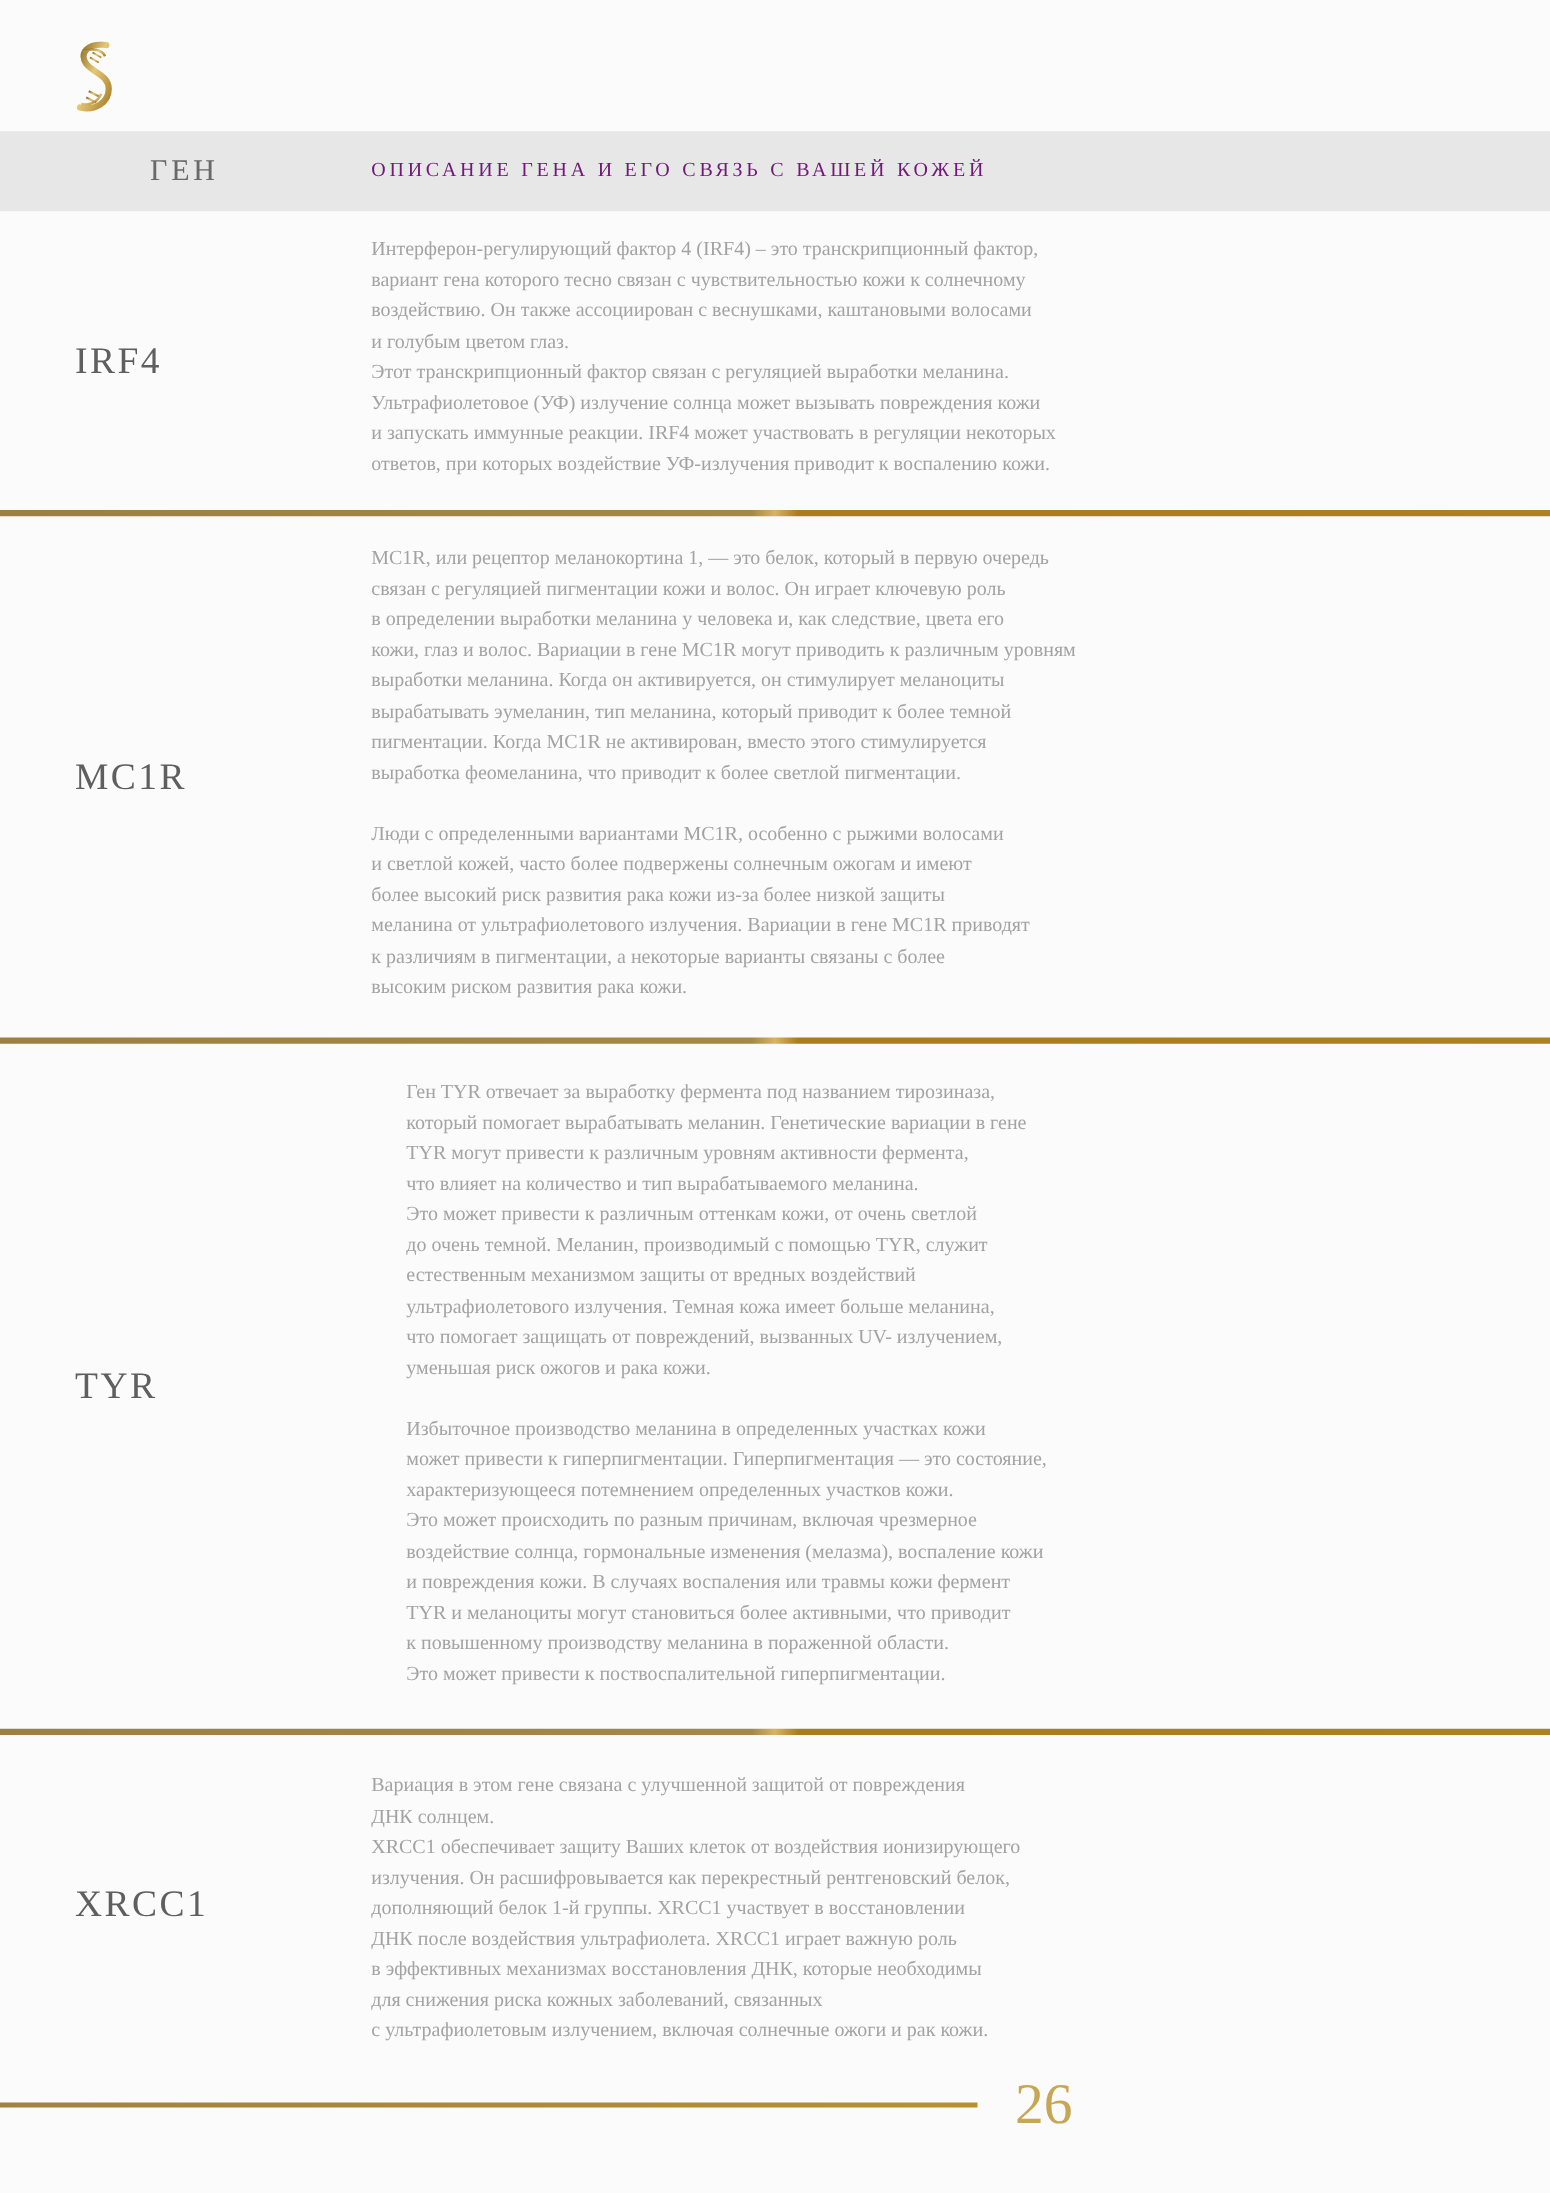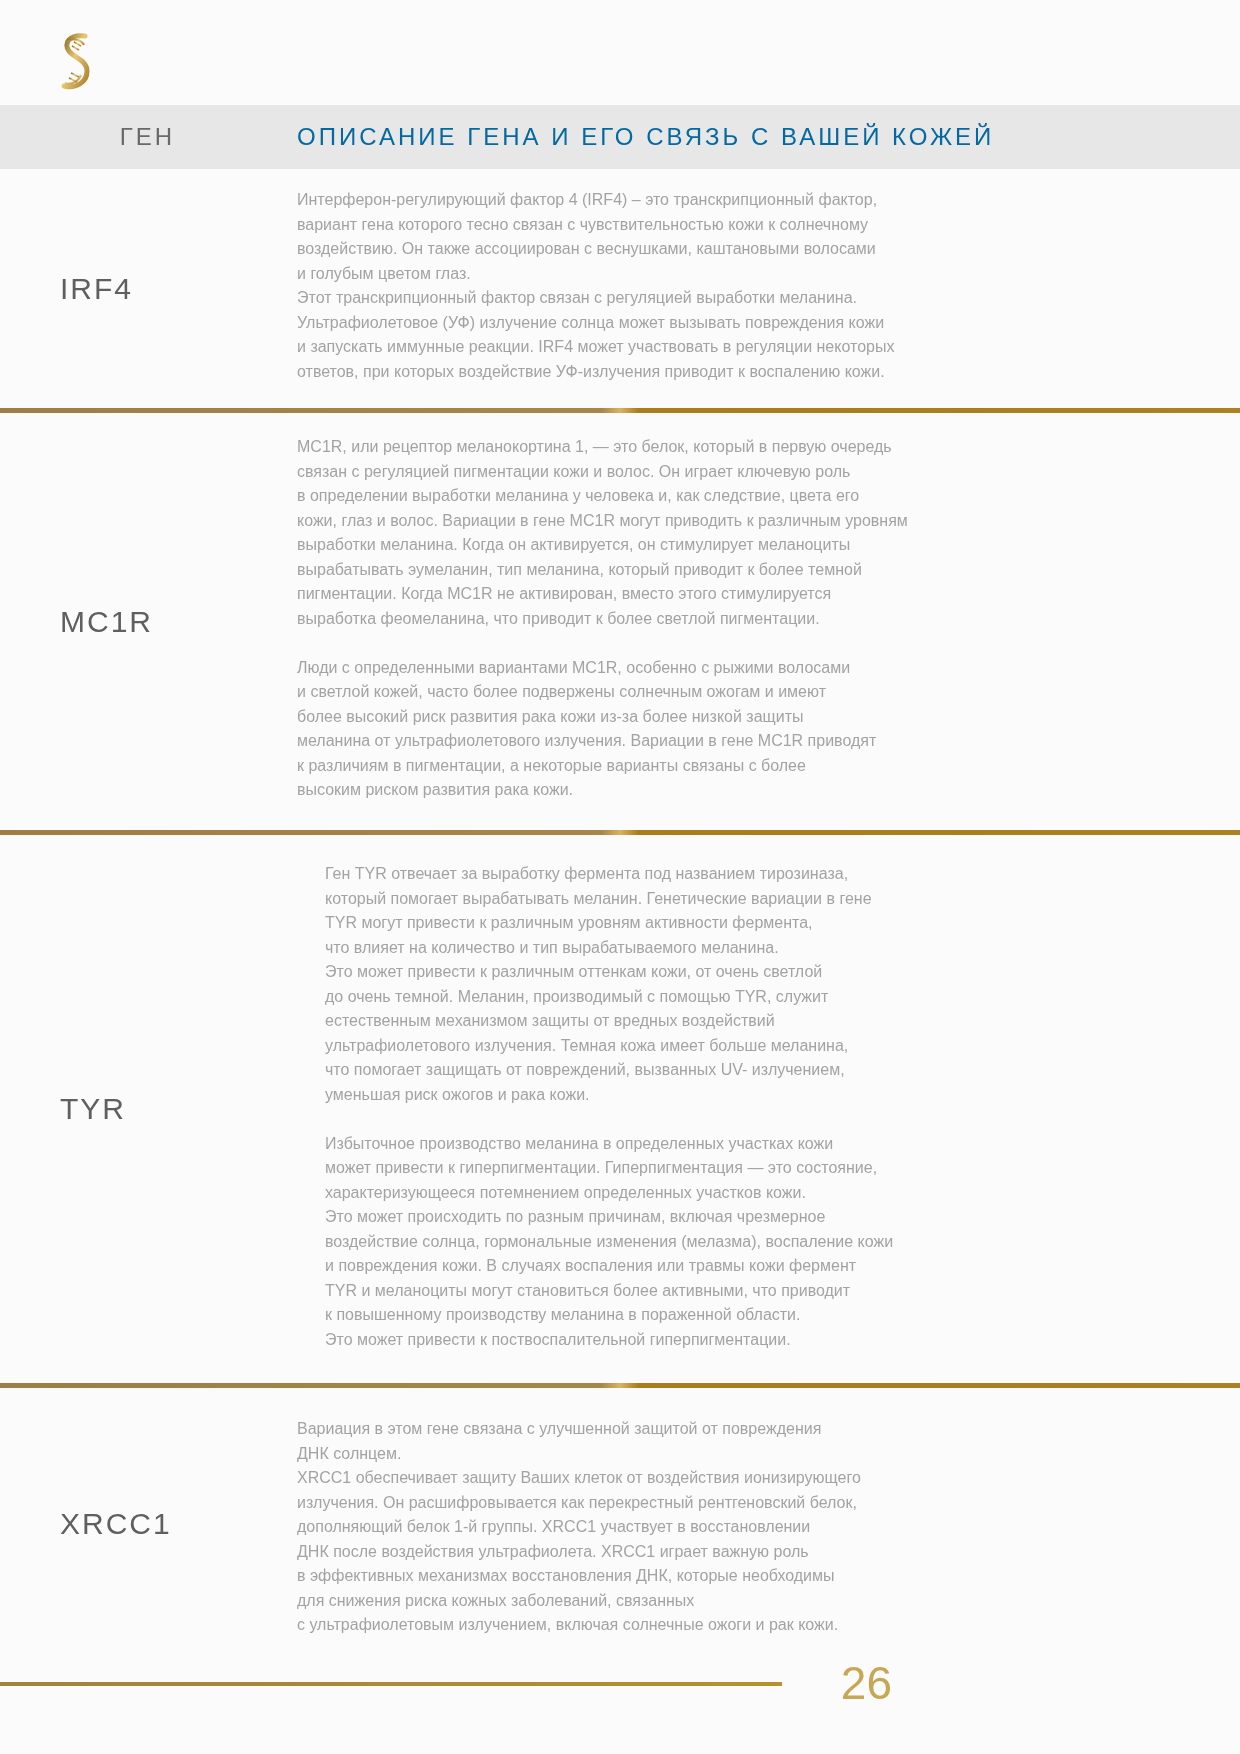--- a/index.html
+++ b/index.html
@@ -3,38 +3,38 @@
 <meta charset="utf-8">
 <style>
   html,body{margin:0;padding:0;}
   body{
     width:1240px;height:1754px;
     background:#fbfbfb;
     font-family:"Liberation Sans","DejaVu Sans",sans-serif;
     position:relative;
     overflow:hidden;
   }
-  .page{position:absolute;inset:0;width:1240px;height:1263px;background:#fbfbfb;}
+  .page{position:absolute;inset:0;width:1240px;height:1263px;background:#fbfbfb;font-family:Liberation Serif, serif;}
 
   
   .logo{position:absolute;left:54px;top:33px;width:44px;height:58px;}
 
   
   .header-bar{
     position:absolute;left:0;top:105px;width:1240px;height:64px;
     background:#e7e7e7;
     display:flex;align-items:center;
   }
   .header-gene{
     position:absolute;left:60px;width:175px;text-align:center;
     font-size:24px;font-weight:300;letter-spacing:3px;color:#696969;
   }
   .header-desc{
     position:absolute;left:297px;
-    font-size:24px;font-weight:300;letter-spacing:3px;color:#0369a1;
+    font-size:16px;font-weight:300;letter-spacing:3px;color:#701a75;
   }
 
   
   .row{position:absolute;left:0;width:1240px;}
   .row-irf4 {top:169px;height:239px;}
   .row-mc1r {top:413px;height:417px;}
   .row-tyr  {top:835px;height:548px;}
   .row-xrcc1{top:1388px;height:272px;}
 
   .gene-label{
@@ -62,21 +62,21 @@
   .sep-2{top:830px;}
   .sep-3{top:1383px;}
 
   
   .footer-line{
     position:absolute;left:0;top:1682px;width:782px;height:4px;
     background:linear-gradient(to right,#a2823f,#b6912d);
   }
   .page-number{
     position:absolute;left:812px;top:1656px;width:80px;
-    text-align:right;
+    text-align:left;
     font-size:46px;font-weight:200;color:#c7a756;
   }
 </style>
 </head>
 <body>
 
 <div class="page">
 
   <svg class="logo" viewBox="0 0 44 58" xmlns="http://www.w3.org/2000/svg" aria-hidden="true">
     <defs>

